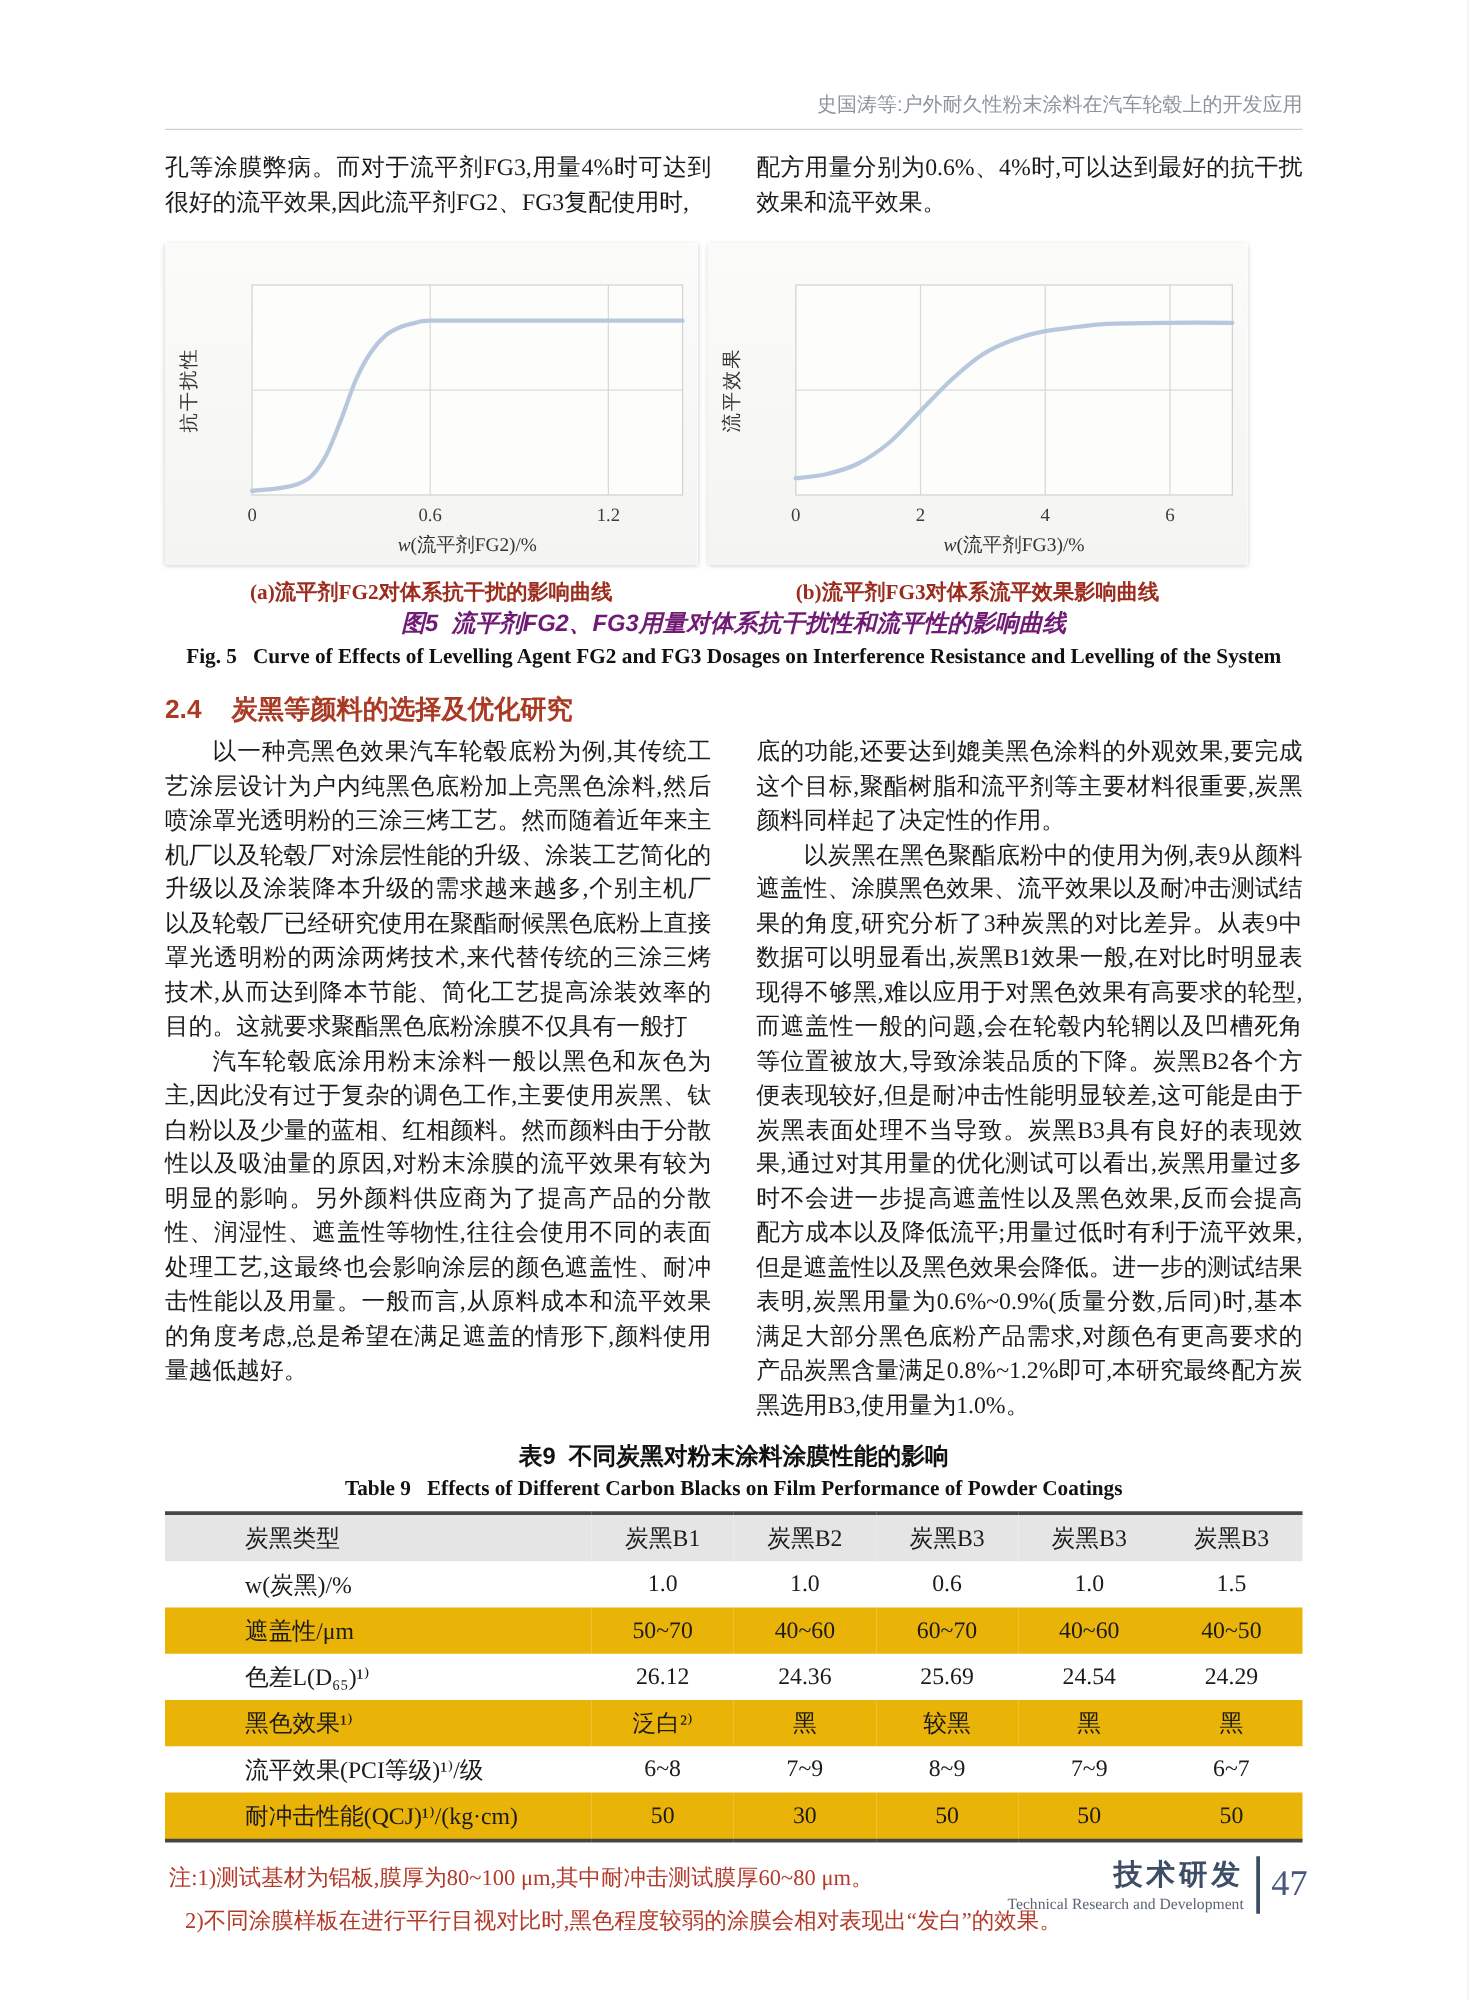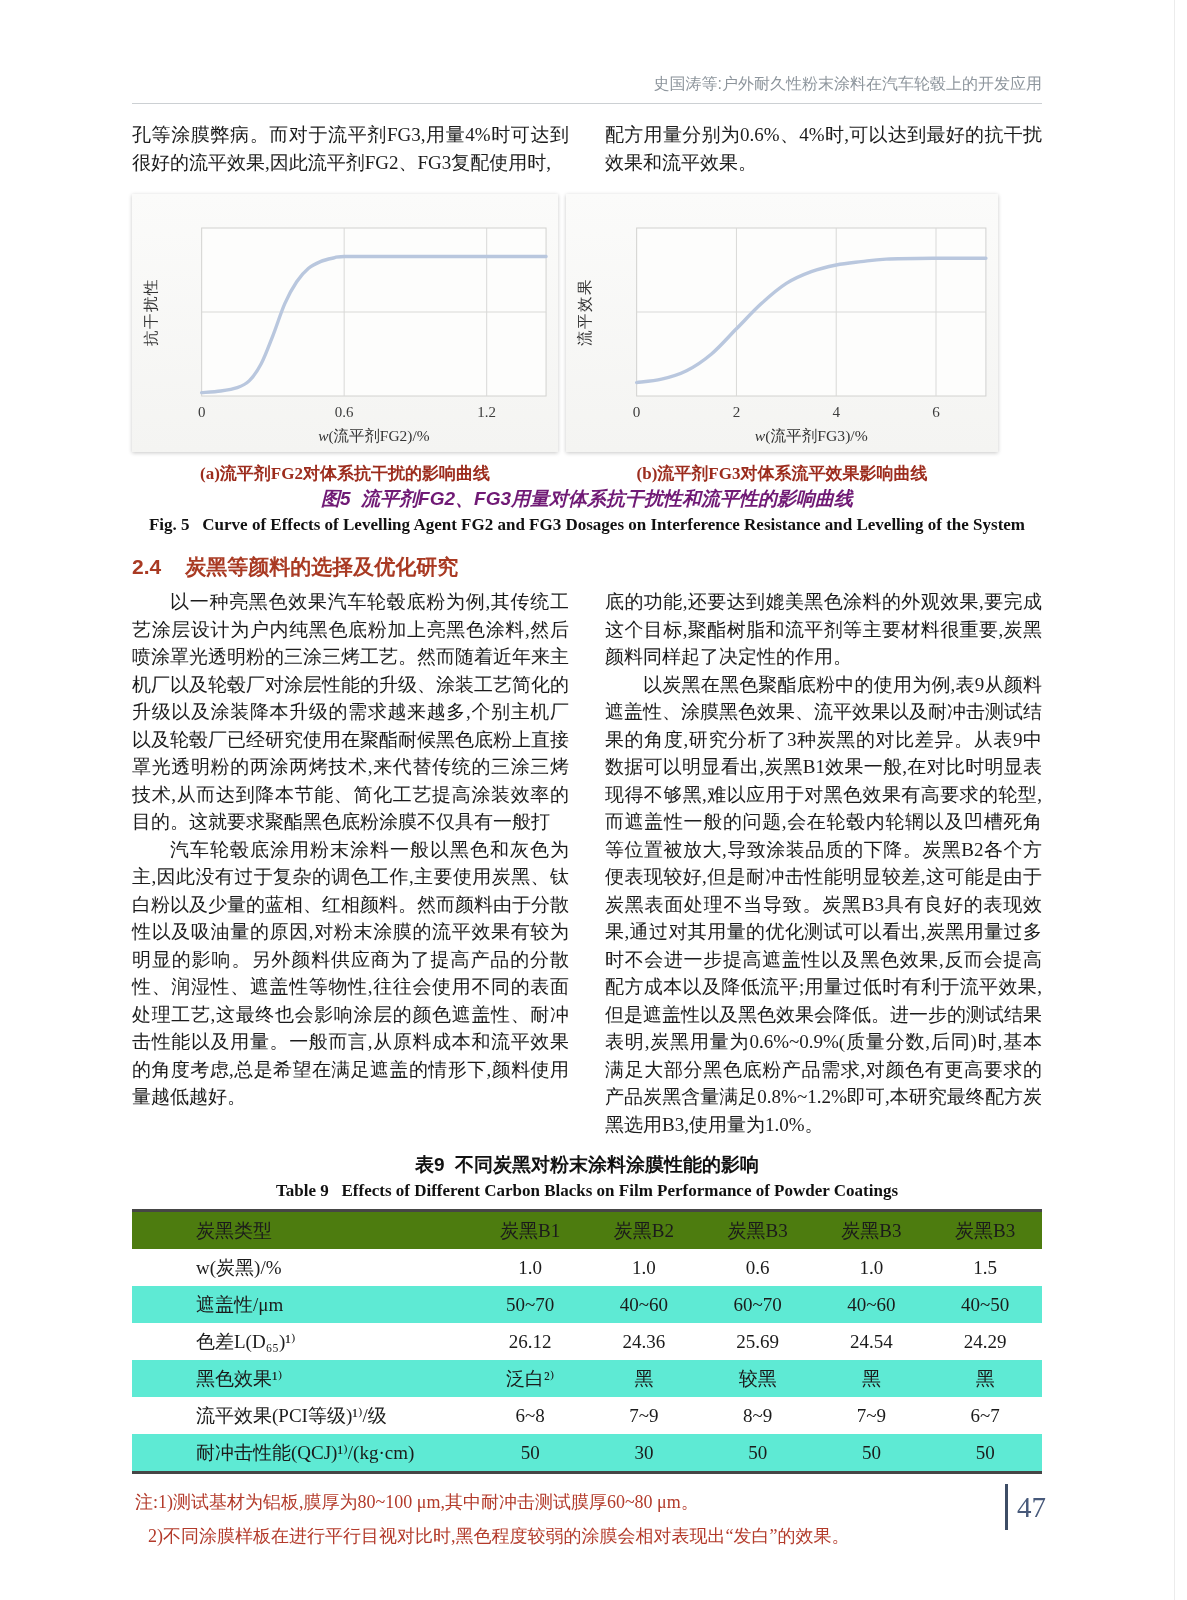--- a/index.html
+++ b/index.html
@@ -37,22 +37,22 @@
   .body-columns { display:flex; gap:36px; margin-top:7px; }
   .body-columns .text-col p + p { margin-top:0; }
   
   .tbl-caption-zh { margin-top:14px; text-align:center; font-family:"Liberation Sans","DejaVu Sans",sans-serif;
     font-weight:bold; font-size:19px; color:#111; white-space:pre-wrap; }
   .tbl-caption-en { margin-top:3px; text-align:center; font-weight:bold; font-size:17px; color:#111; white-space:pre-wrap; }
   table.t9 { width:100%; border-collapse:collapse; margin-top:8px;
     border-top:3px solid #464646; border-bottom:3px solid #464646; font-size:19px; color:#1b1b1b; }
   .t9 th, .t9 td { font-weight:normal; text-align:center; height:37px; padding:0; }
   .t9 .label-col { text-align:left; padding-left:64px; width:37.5%; }
-  .t9 thead tr { background:#4d7c0f; }
-  .t9 tr.alt { background:#5eead4;padding-left:40px; }
+  .t9 thead tr { background:#e5e5e5; }
+  .t9 tr.alt { background:#eab308;padding-left:40px; }
   
   .notes { margin-top:13px; color:#b33a2a; font-size:18px; line-height:31px; max-width:815px; }
   .notes p { margin:3px; }
   .notes .n2 { padding-left:13px; }
   
   .footer { position:absolute; top:1484px; right:128px; display:flex; align-items:center; }
   .footer-text { text-align:right; }
   .footer-zh { font-family:"Liberation Sans","DejaVu Sans",sans-serif; font-weight:bold;
     font-size:23px; color:#3d4d65; letter-spacing:3px; }
   .footer-en { font-size:12.5px; color:#5a6472; margin-top:1px; }
@@ -198,17 +198,21 @@
         </tr>
       </tbody>
   </table>
 
   <div class="notes">
     <p>注:1)测试基材为铝板,膜厚为80~100 μm,其中耐冲击测试膜厚60~80 μm。</p>
     <p class="n2">2)不同涂膜样板在进行平行目视对比时,黑色程度较弱的涂膜会相对表现出“发白”的效果。</p>
   </div>
 
   <div class="footer">
+    <div class="footer-text">
+      <div class="footer-zh">技术研发</div>
+      <div class="footer-en">Technical Research and Development</div>
+    </div>
     <div class="footer-divider"></div>
     <div class="footer-page">47</div>
   </div>
 
 </div>
 
 </body></html>

